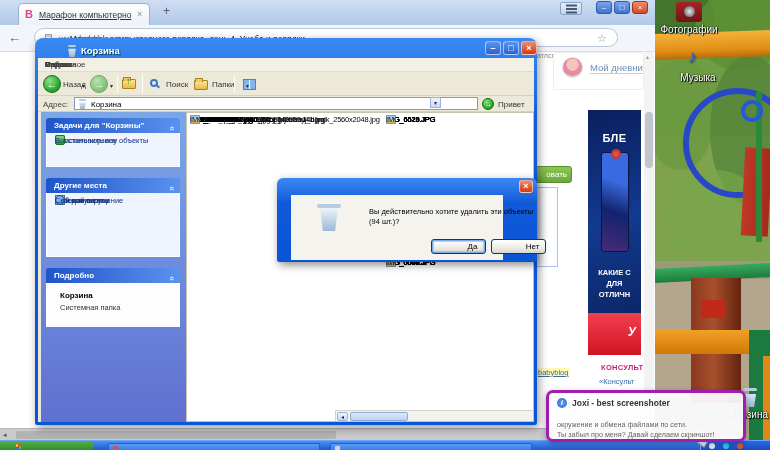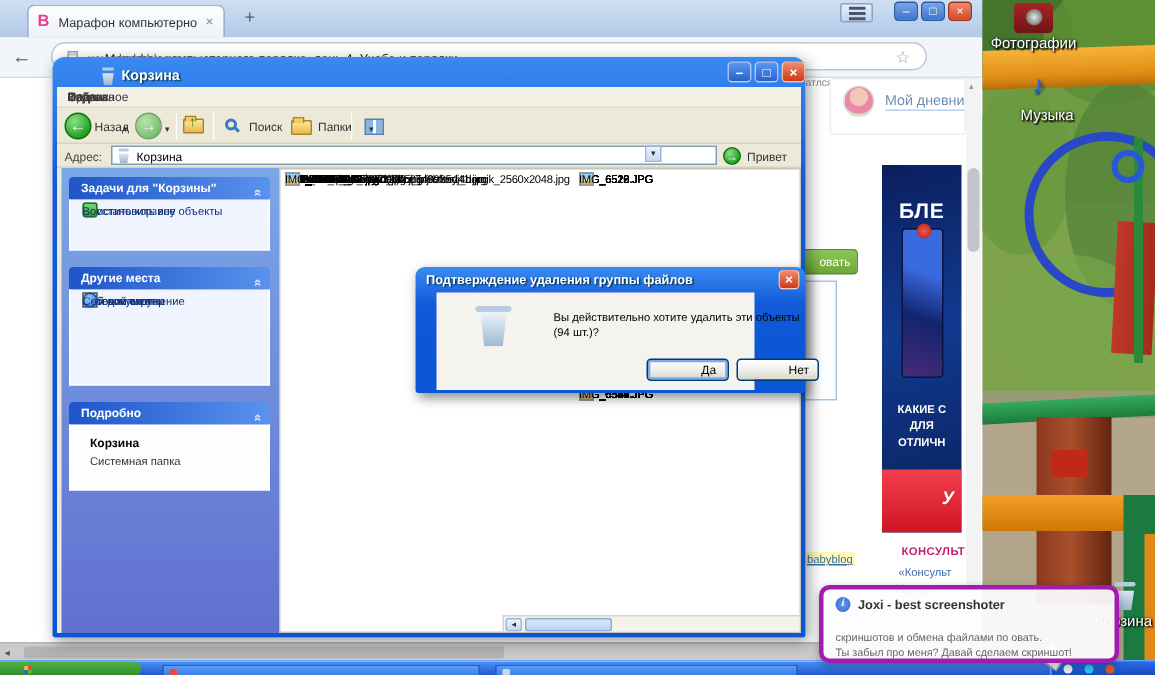--- a/index.html
+++ b/index.html
@@ -7,21 +7,21 @@
     font-family:"Liberation Sans",sans-serif;-webkit-font-smoothing:antialiased;}
   #screen *{box-sizing:border-box;position:absolute;}
   .txt{white-space:nowrap;}
 
   
   #browser{left:0;top:0;width:655px;height:440px;background:#fff;z-index:1;border-right:1px solid #8aa6c8;}
   #tabbar{left:0;top:0;width:655px;height:25px;background:linear-gradient(#cfdef2,#b2c9e8);}
   #tab{left:18px;top:3px;width:132px;height:22px;background:linear-gradient(#fdfefe,#edf2f9);
     border:1px solid #9ab2d0;border-bottom:none;border-radius:5px 5px 0 0;}
   #tab-favicon{left:6px;top:4px;font-size:11px;font-weight:bold;color:#e5418e;}
-  #tab-title{left:20px;top:6px;font-size:8.5px;color:#333;width:95px;overflow:hidden;}
+  #tab-title{left:20px;top:6px;font-size:8.5px;color:#333;width:95px;overflow:hidden;text-decoration:underline;}
   #tab-close{left:118px;top:5px;font-size:9px;color:#888;}
   #newtab{left:158px;top:4px;width:17px;height:16px;color:#55606e;font-size:12px;text-align:center;line-height:15px;}
   #win-menu-btn{left:560px;top:2px;width:22px;height:13px;background:linear-gradient(#e8f0fa,#c2d4ec);
     border:1px solid #8aa4c8;border-radius:2px;}
   .ham{left:5px;top:5px;width:11px;height:1.6px;background:#47566b;box-shadow:0 3.5px 0 #47566b,0 -3.5px 0 #47566b;}
   .winbtn{top:1px;width:16px;height:13px;border:1px solid #2a5aa8;border-radius:3px;
     background:linear-gradient(#7aa6e8,#3f74cc);color:#fff;font-size:8px;text-align:center;line-height:11px;}
   #btn-min{left:596px;} #btn-max{left:614px;} #btn-close{left:632px;background:linear-gradient(#f08a6a,#d04a28);border-color:#a03418;}
   #btoolbar{left:0;top:25px;width:655px;height:27px;background:#f2f6fb;border-bottom:1px solid #d5dfec;}
   #back-arrow{left:8px;top:5px;font-size:13px;color:#555;}
@@ -39,21 +39,21 @@
     background:radial-gradient(circle at 50% 35%,#f2c7b8 0 38%,#e88aa8 40% 70%,#cdd8b8 72%);border:1px solid #ddd;}
   #diary-label{left:36px;top:9px;font-size:9.5px;color:#6d8fb3;border-bottom:1px solid #b8d0e8;}
   #pg-scroll-track{left:644px;top:0;width:10px;height:376px;background:#f3f3f3;}
   #pg-scroll-up{left:646px;top:1px;font-size:6px;color:#999;}
   #pg-scroll-thumb{left:645px;top:60px;width:8px;height:56px;background:#c2c6cc;border-radius:4px;}
   #green-btn{left:530px;top:114px;width:42px;height:17px;border-radius:3px;
     background:linear-gradient(#8cc653,#6ea83c);border:1px solid #58902c;color:#fff;font-size:8px;text-align:right;line-height:15px;padding-right:4px;}
   #blue-box{left:531px;top:135px;width:27px;height:80px;background:#fdfeff;border:1px solid #a8c4e4;}
   #ad{left:588px;top:58px;width:53px;height:245px;background:linear-gradient(165deg,#0b1f5e,#123a8f 45%,#081f58);overflow:hidden;}
   .ad-t{width:53px;text-align:center;color:#fff;font-weight:bold;position:absolute;}
-  #ad-l1{top:22px;font-size:14px;letter-spacing:.5px;}
+  #ad-l1{top:22px;font-size:11px;letter-spacing:.5px;}
   #ad-pack{left:13px;top:42px;width:28px;height:100px;border-radius:3px;
     background:linear-gradient(200deg,#3a6ae0 0 30%,#12246e 60%,#4a2a78 100%);border:1px solid #0a1440;}
   #ad-pack-dot{left:9px;top:-4px;width:10px;height:10px;border-radius:50%;background:radial-gradient(#f05a4a,#b01a1a);}
   #ad-l2{top:158px;font-size:7.5px;} #ad-l3{top:169px;font-size:7.5px;} #ad-l4{top:180px;font-size:7.5px;}
   #ad-btn{left:0;top:203px;width:53px;height:42px;background:linear-gradient(#f2404e,#cf1424);}
   #ad-btn span{position:absolute;right:5px;top:12px;color:#fff;font-size:12px;font-style:italic;font-weight:bold;}
   #consult{left:601px;top:311px;font-size:7.5px;font-weight:bold;color:#c81e6e;letter-spacing:.3px;}
   #consult-link{left:599px;top:325px;font-size:7.5px;color:#3a6ea8;}
   #babyblog-link{left:536px;top:316px;font-size:7.5px;color:#3a6ea8;text-decoration:underline;background:#fff9b8;padding:0 2px;}
   #naverh{left:597px;top:336px;font-size:8px;color:#777;}
@@ -638,34 +638,33 @@
         <div id="hscroll">
           <div id="scr-l" class="scr-arrow">◂</div>
           <div id="scr-thumb"></div>
 
         </div>
       </div>
     </div>
   </div>
 
   <div id="dialog">
-    <span id="dlg-title" class="txt">Подтверждение удаления группы файлов</span>
     <div id="dlg-close">×</div>
     <div id="dlg-body">
       <span id="dlg-binicon">
         <span class="binbody-dlg"></span>
         <span class="binlid-dlg"></span>
       </span>
       <div id="dlg-msg">Вы действительно хотите удалить эти объекты (94 шт.)?</div>
       <div id="btn-yes" class="xpbtn">Да</div>
       <div id="btn-no" class="xpbtn">Нет</div>
     </div>
   </div>
 
   <div id="joxi-tail"></div>
   <div id="joxi">
     <span id="joxi-info">i</span>
     <span id="joxi-title" class="txt">Joxi - best screenshoter</span>
-    <span id="joxi-l2" class="joxi-line txt">скриншотов и обмена файлами по овать.</span>
+    <span id="joxi-l2" class="joxi-line txt">окружение и обмена файлами по сети.</span>
     <span id="joxi-l3" class="joxi-line txt">Ты забыл про меня? Давай сделаем скриншот!</span>
   </div>
 
 </div>
 
 </body></html>

